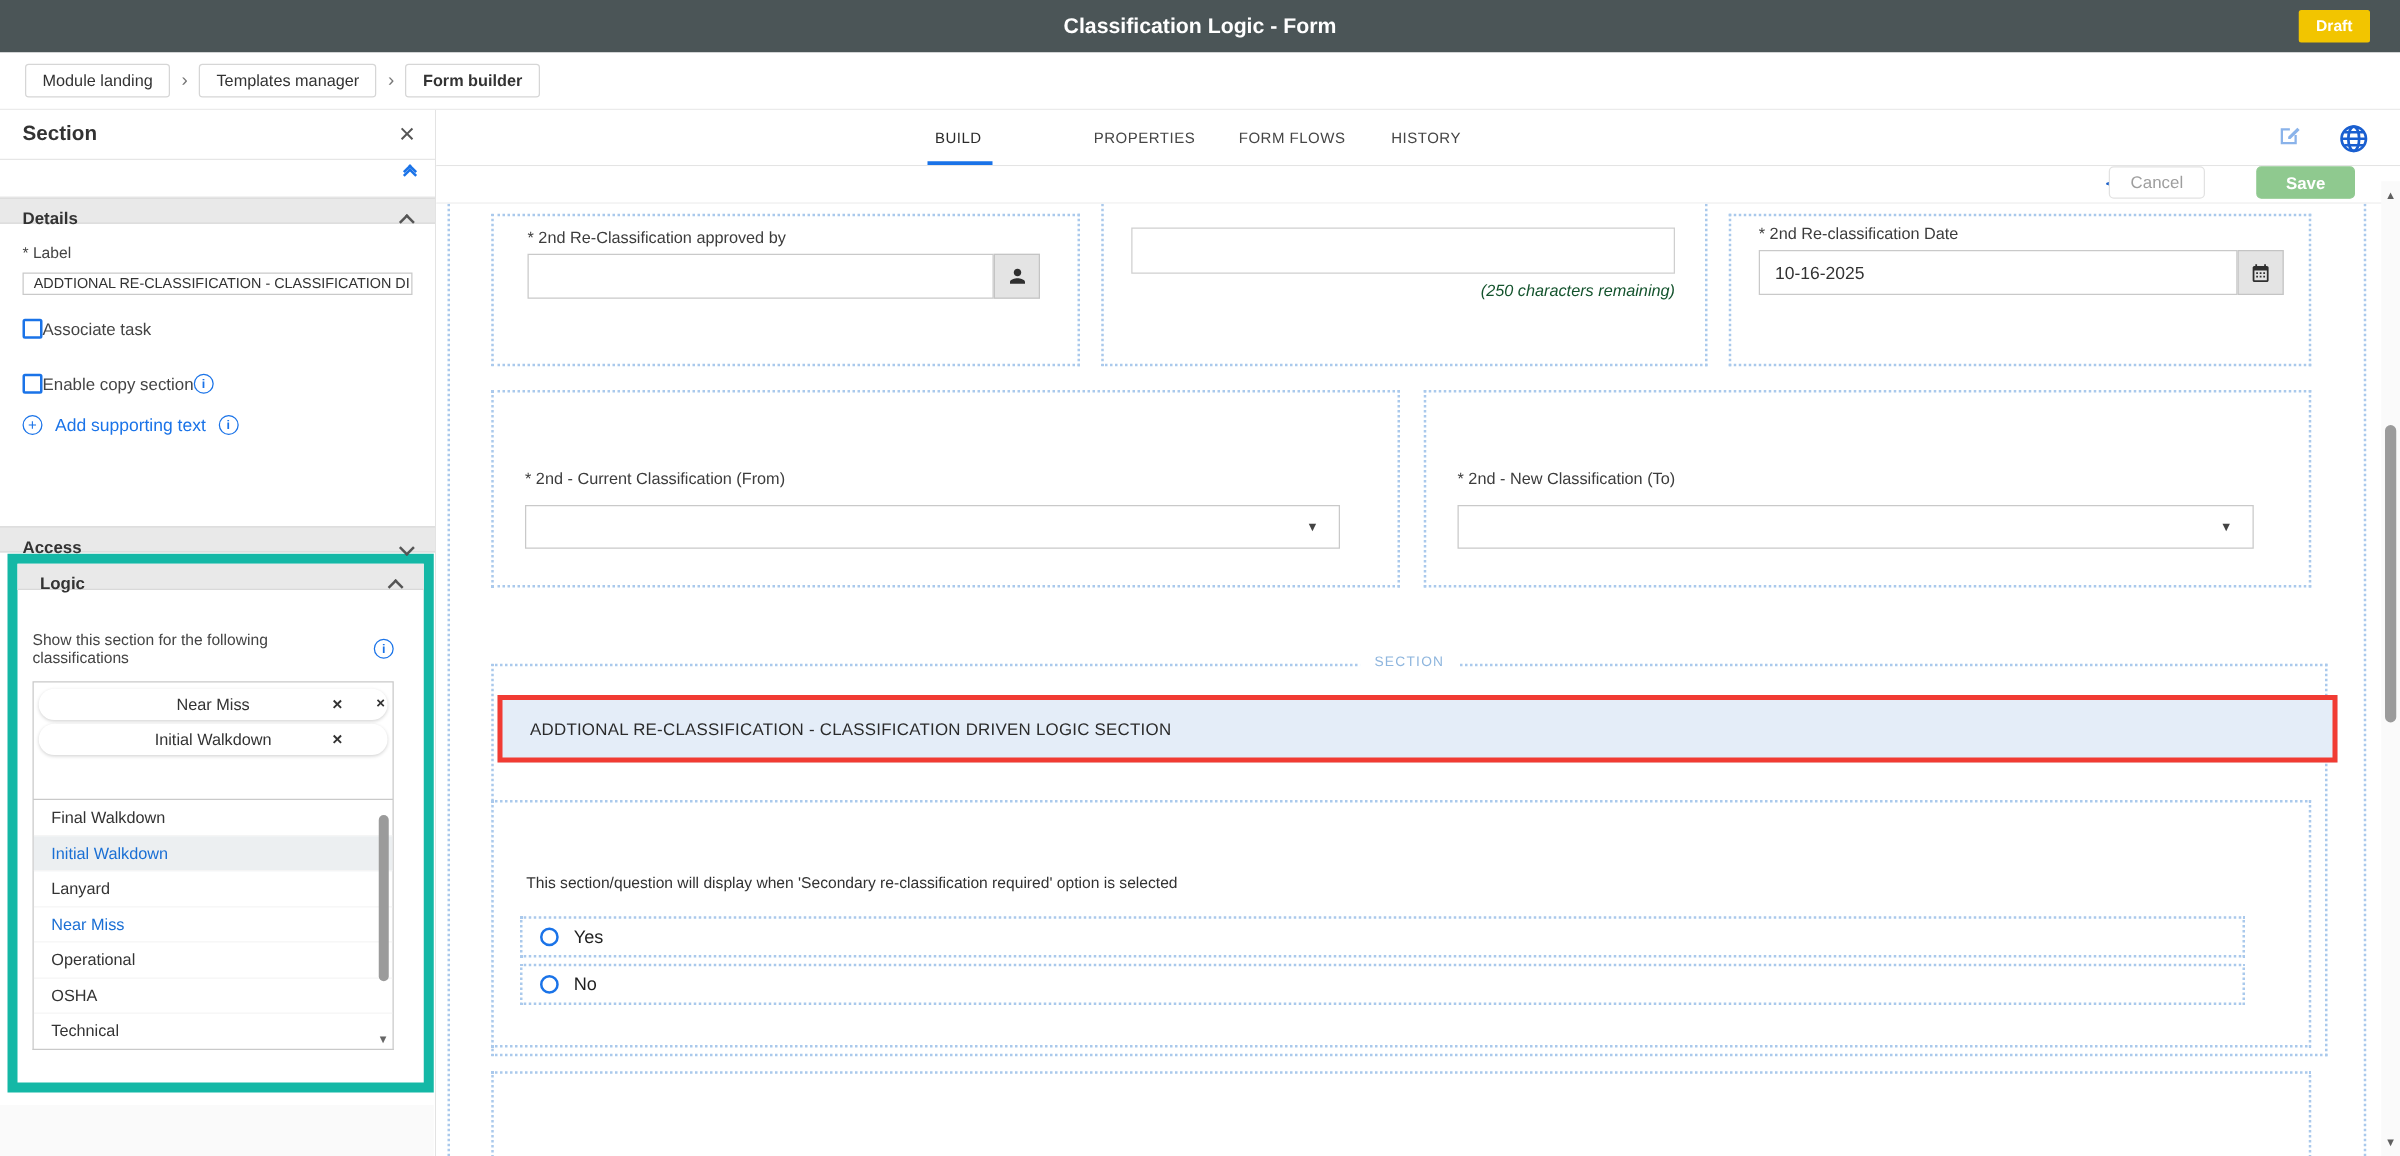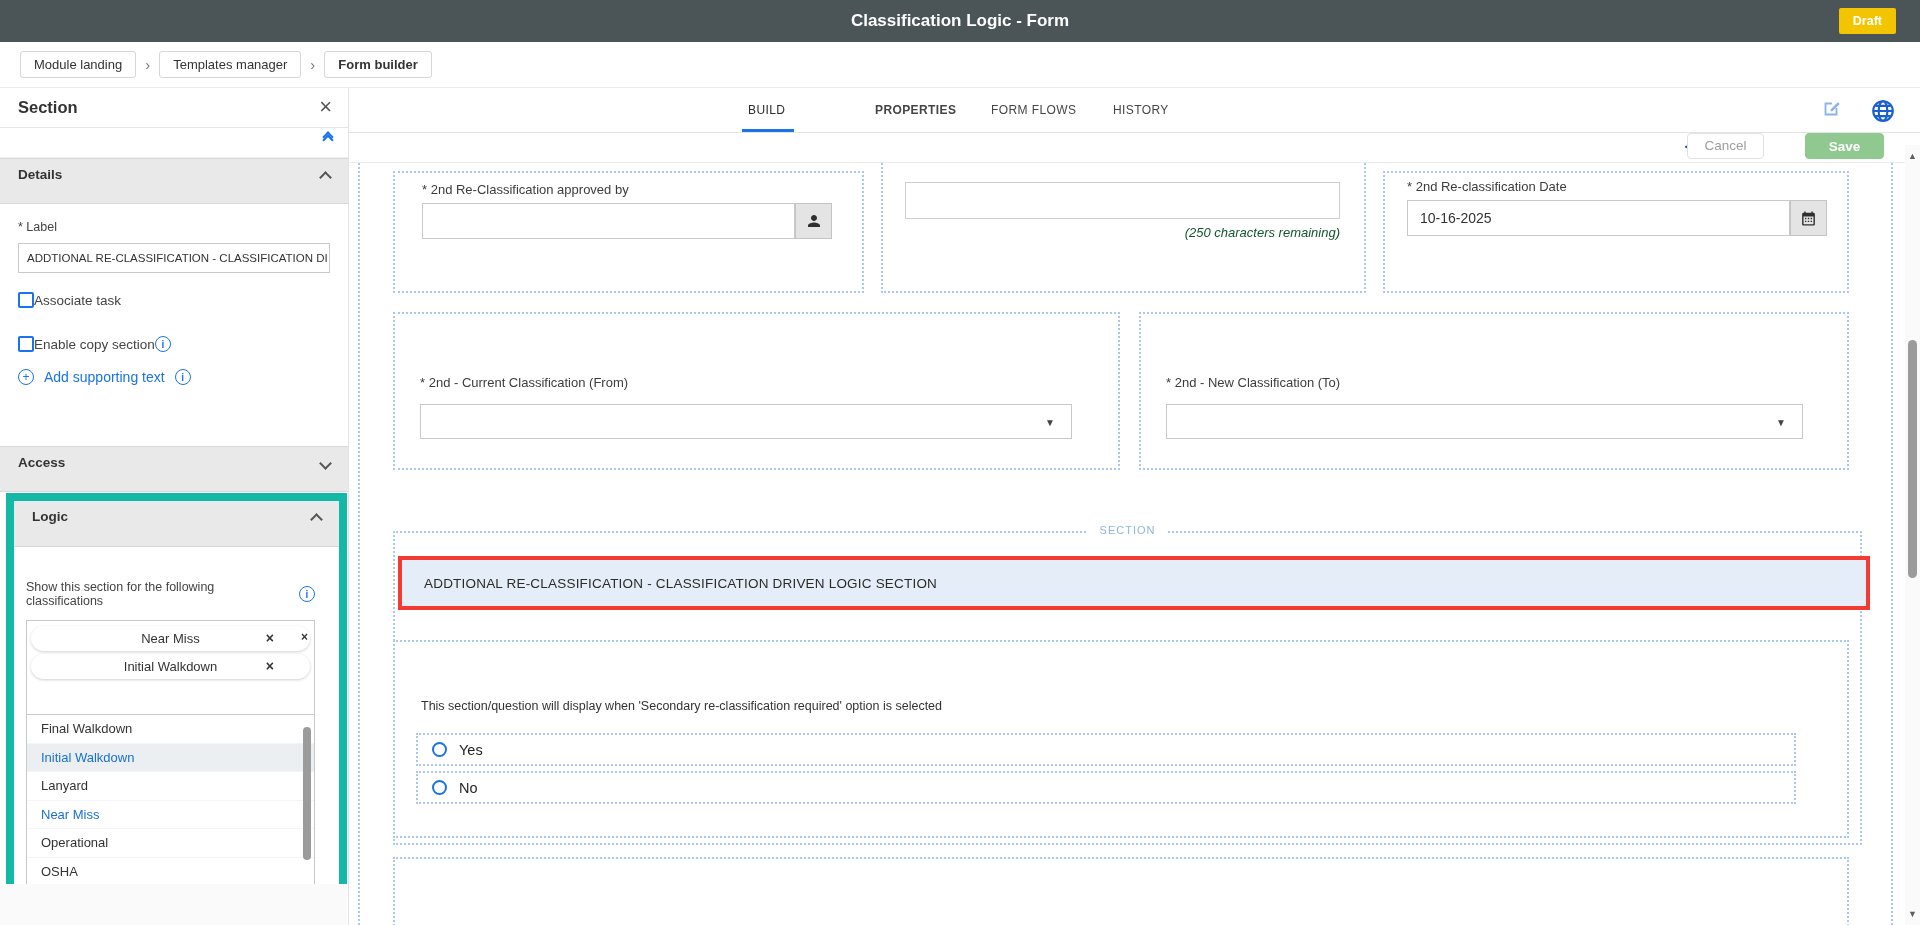--- a/index.html
+++ b/index.html
@@ -23,26 +23,26 @@
   .panel-title { font-size:16.5px; font-weight:bold; color:#333; }
   .panel-close { position:absolute; right:16px; top:6px; font-size:22px; color:#555; cursor:pointer; line-height:26px; }
   .collapse-row { position:relative; height:30px; border-bottom:1px solid #f0f0f0; }
   .dbl-chev { position:absolute; right:16px; top:5px; }
   .chev { display:inline-block; width:9px; height:9px; border-right:2px solid #555; border-bottom:2px solid #555; }
   .chev.up { transform:rotate(-135deg); }
   .chev.down { transform:rotate(45deg); }
   .chev.blue { border-color:#1a73e8; width:8px; height:8px; }
   .dbl-chev .chev { display:block; }
   .dbl-chev .chev + .chev { margin-top:-5px; }
-  .acc-header { position:relative; background:#e9e9e9; border-top:1px solid #d9d9d9; border-bottom:1px solid #d9d9d9; height:46px; padding:8px 18px; font-weight:bold; font-size:13.5px; color:#333; cursor:pointer; }
+  .acc-header { position:relative; background:#e9e9e9; border-top:1px solid #d9d9d9; border-bottom:1px solid #d9d9d9; height:21px; padding:8px 18px; font-weight:bold; font-size:13.5px; color:#333; cursor:pointer; }
   .acc-header .chev { position:absolute; right:18px; top:12px; }
   .acc-header .chev.up { top:14px; }
   .details-body { height:242px; padding:16px 18px 0 18px; background:#fff; }
   .field-label { font-size:12.5px; color:#444; }
-  .side-input { margin-top:9px; width:100%; height:30px; border:1px solid #c9c9c9; background:#fff; font-size:11.5px; color:#333; padding:0 8px; display:flex; align-items:center; white-space:nowrap; overflow:hidden; }
+  .side-input { margin-top:9px; width:100%; height:18px; border:1px solid #c9c9c9; background:#fff; font-size:11.5px; color:#333; padding:0 8px; display:flex; align-items:center; white-space:nowrap; overflow:hidden; }
   .check-row { display:flex; align-items:center; margin-top:19px; font-size:13.5px; color:#444; }
   .checkbox { width:16px; height:16px; min-width:16px; border:2px solid #1a73e8; border-radius:2px; background:#fff; cursor:pointer; }
   .info-i { width:16px; height:16px; min-width:16px; border:1.5px solid #1a73e8; border-radius:50%; color:#1a73e8; font-size:10px; font-weight:bold; display:inline-flex; align-items:center; justify-content:center; }
   .plus-i { width:16px; height:16px; min-width:16px; border:1.5px solid #1a73e8; border-radius:50%; color:#1a73e8; font-size:12px; display:inline-flex; align-items:center; justify-content:center; line-height:1; }
   .link-row { display:flex; align-items:center; gap:10px; margin-top:17px; font-size:14px; color:#1a73e8; cursor:pointer; }
   .logic-redbox { margin:1px 1px 0 6px; border:8px solid #14b8a6; background:#fff; }
   .logic-redbox .acc-header { border-top:none; }
   .logic-body { padding:0 24px 26px 12px; }
   .logic-instruction { display:flex; align-items:center; gap:8px; margin:33px 0 12px 0; font-size:12.5px; color:#444; }
   .ms-box { position:relative; border:1px solid #c9c9c9; height:95px; background:#fff; padding:5px 4px; }
@@ -186,21 +186,21 @@
         </div>
       </div>
     </div>
     <div class="side-rest"></div>
   </div>
 
   <div class="main">
 
     <div class="tab-bar">
       <span class="tab active" style="left:399px;">BUILD</span>
-      <span class="tab" style="left:526px;font-weight:bold;">PROPERTIES</span>
+      <span class="tab" style="left:526px;">PROPERTIES</span>
       <span class="tab" style="left:642px;">FORM FLOWS</span>
       <span class="tab" style="left:764px;">HISTORY</span>
       <span class="tab-underline"></span>
       <span class="icon-btn" style="right:78px;">
         <svg width="22" height="22" viewBox="0 0 24 24" fill="#8ab3ea">
             <path d="M5 5h8v2H7v10h10v-6h2v8H5z"></path>
             <path d="M11.5 12.5l8-8 2 2-8 8h-2z"></path>
           </svg>
       </span>
       <span class="icon-btn" style="right:24px;">

